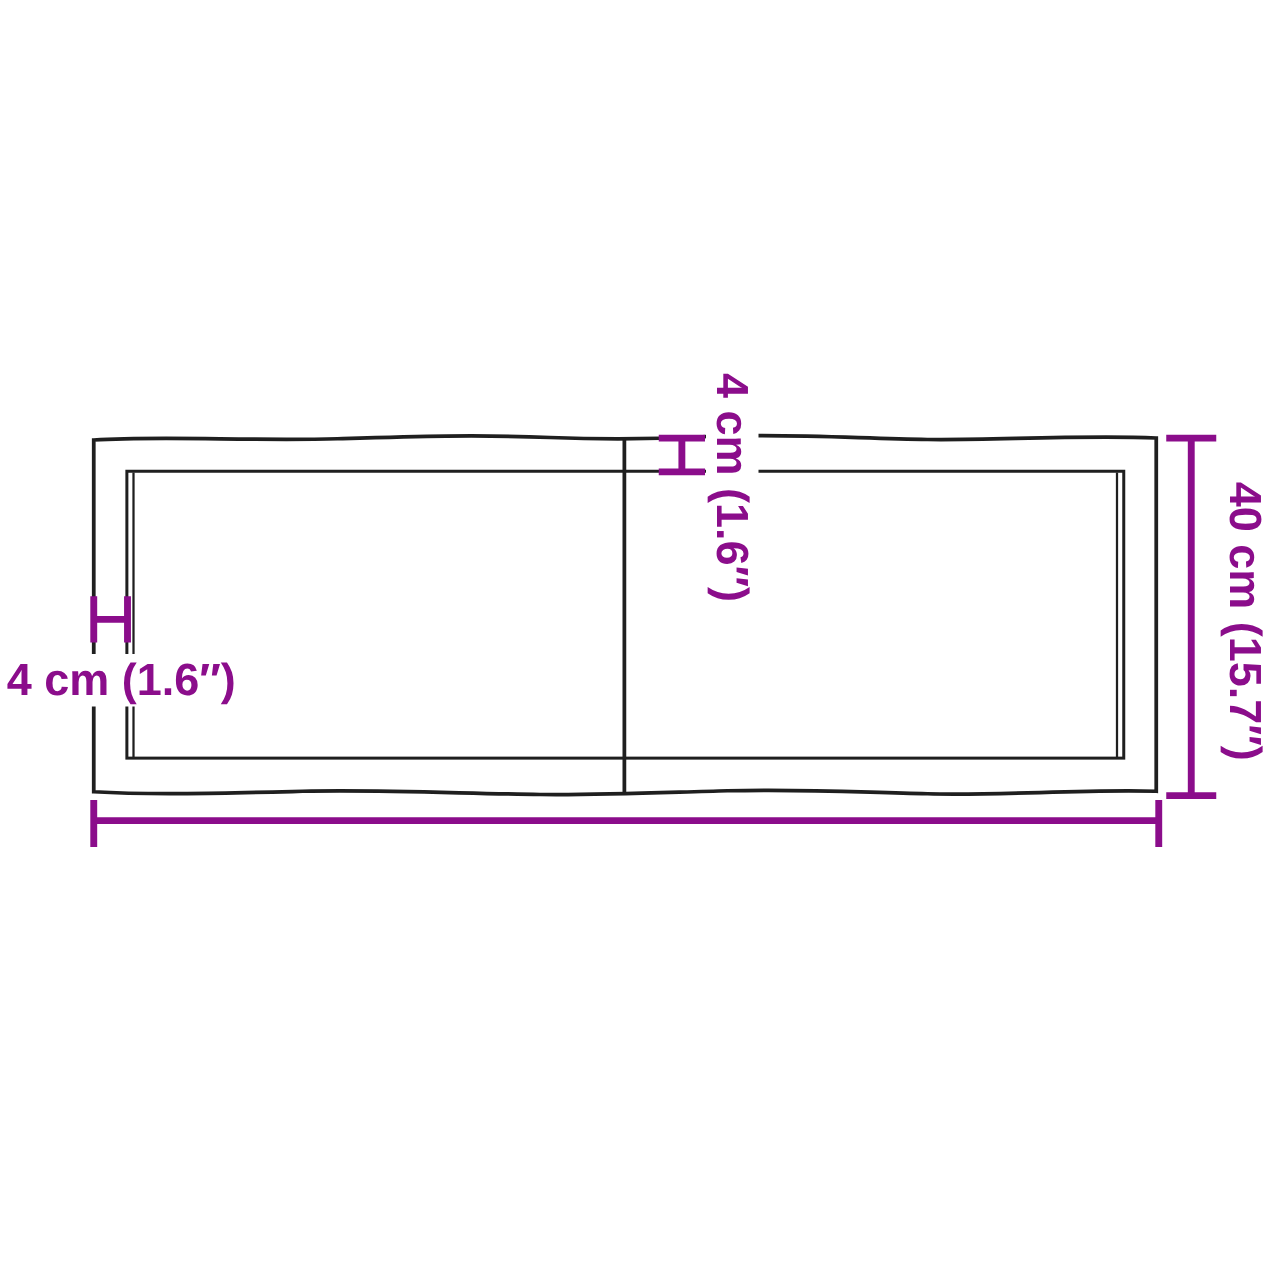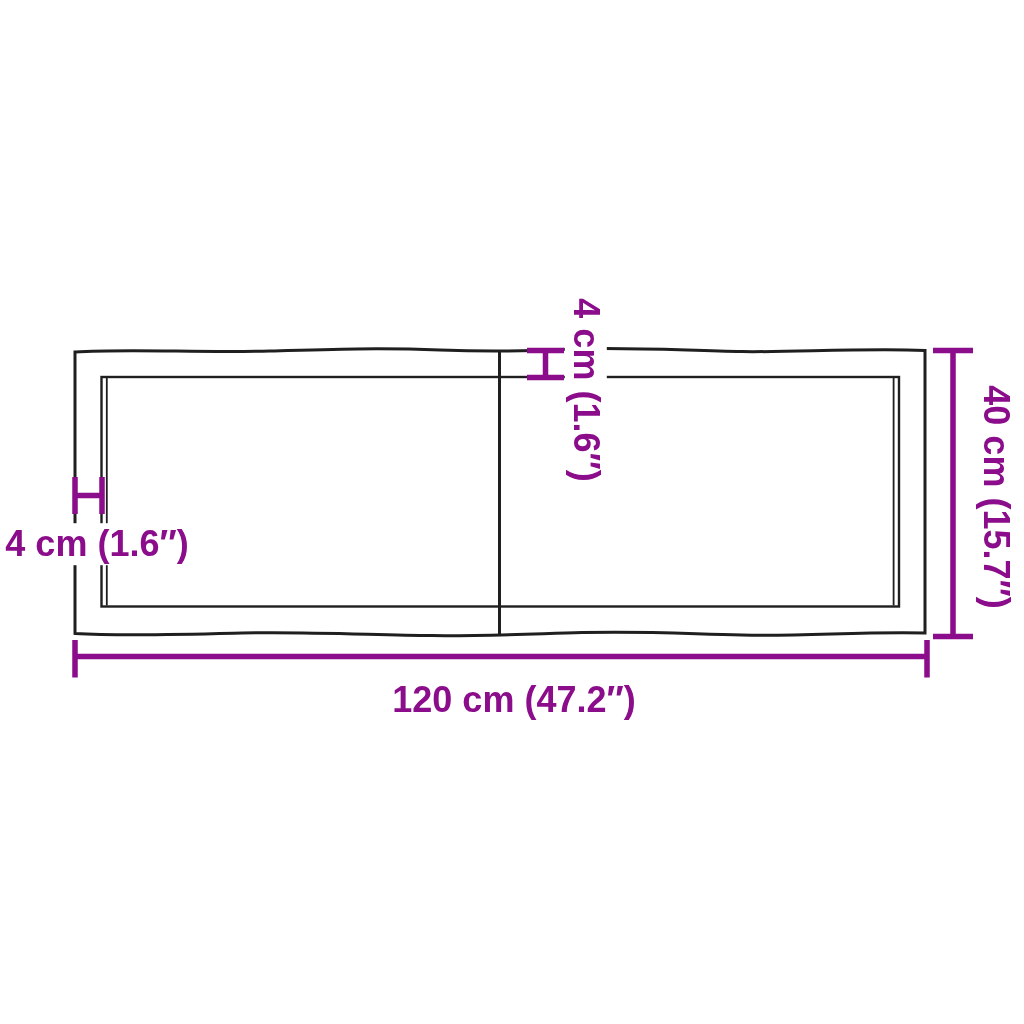--- a/index.html
+++ b/index.html
@@ -87,21 +87,20 @@
 
     <path class="dim-stroke" d="M 75 640 L 75 677.5 M 927 640 L 927 677.5 M 75 656.5 L 927 656.5"></path>
 
     <path class="dim-stroke" d="M 933 350.5 L 973 350.5 M 933 636.5 L 973 636.5 M 953 350.5 L 953 636.5"></path>
 
     <path class="dim-stroke" d="M 75 477 L 75 514 M 102 477 L 102 514 M 75 495.5 L 102 495.5"></path>
 
     <path class="dim-stroke" d="M 527 350.5 L 564 350.5 M 527 377.5 L 564 377.5 M 545.5 350.5 L 545.5 377.5"></path>
   </svg>
 
-  <div class="dim-label" style="left:514px; top:700px;">120 cm (47.2″)</div>
 
   <div class="dim-label rotated" style="left:996px; top:497px;">40 cm (15.7″)</div>
 
   <div class="dim-label rotated halo" style="left:586px; top:390px;">4 cm (1.6″)</div>
 
   <div class="dim-label halo" style="left:97px; top:544px;">4 cm (1.6″)</div>
 
 </div>
 
 </body></html>

